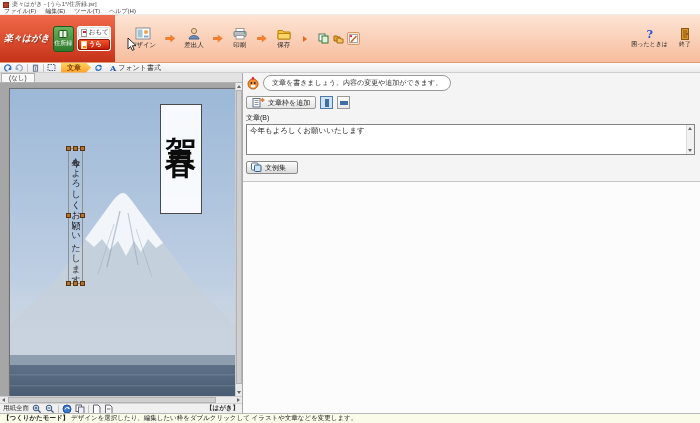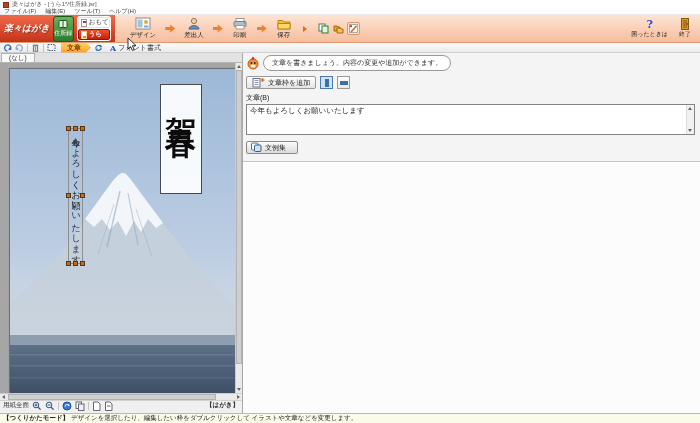--- a/index.html
+++ b/index.html
@@ -8,21 +8,21 @@
   .app{position:relative;width:700px;height:423px;display:flex;flex-direction:column;font-size:7px}
 
   
   .titlebar{height:8px;display:flex;align-items:center;gap:3px;padding:1px 3px 0;background:#fff}
   .app-ico{width:6px;height:6px;background:#b5432c;border:1px solid #8a2a18;flex:none}
   .title-text{font-size:6px;color:#555;white-space:nowrap}
   .menubar{height:7px;display:flex;align-items:center;gap:9px;padding:0 4px;background:#fdfdfd;border-bottom:1px solid #ececec}
   .menu-item{font-size:6px;color:#444;white-space:nowrap}
 
   
-  .toolbar{height:28px;display:flex;align-items:stretch;background:linear-gradient(#fde4d4,#f7bd9d);border-bottom:1px solid #e09a72}
+  .toolbar{height:48px;display:flex;align-items:stretch;background:linear-gradient(#fde4d4,#f7bd9d);border-bottom:1px solid #e09a72}
   .logo-block{display:flex;align-items:center;gap:3px;background:linear-gradient(#f06a4a,#c63318);padding:2px 4px;flex:none}
   .logo-text{color:#fff;font-weight:bold;font-style:italic;font-size:9px;text-shadow:1px 1px 1px rgba(0,0,0,.35);white-space:nowrap}
   .addr-btn{width:21px;height:26px;border-radius:3px;background:linear-gradient(#6cb25e,#2d7a2d);border:1px solid #1d5a1d;display:flex;flex-direction:column;align-items:center;justify-content:center;gap:1px}
   .addr-btn .lbl{color:#fff;font-size:6px;white-space:nowrap}
   .side-panel{background:#fff;border-radius:3px;padding:1px;display:flex;flex-direction:column;gap:1px;justify-content:center;align-self:center}
   .side-btn{width:32px;height:11px;display:flex;align-items:center;gap:2px;padding:0 2px;border-radius:2px;font-size:6.5px;white-space:nowrap}
   .side-btn.front{background:#fff;border:1px solid #e0e0e0;color:#333}
   .side-btn.back{background:linear-gradient(#f2542e,#c21f0a);border:1px solid #9a1200;color:#fff;font-weight:bold}
   .page-ico{width:6px;height:8px;background:#fff;border:1px solid #999;position:relative;flex:none}
   .page-ico.red::after{content:"";position:absolute;left:1px;top:1px;width:3px;height:2px;background:#d23}

